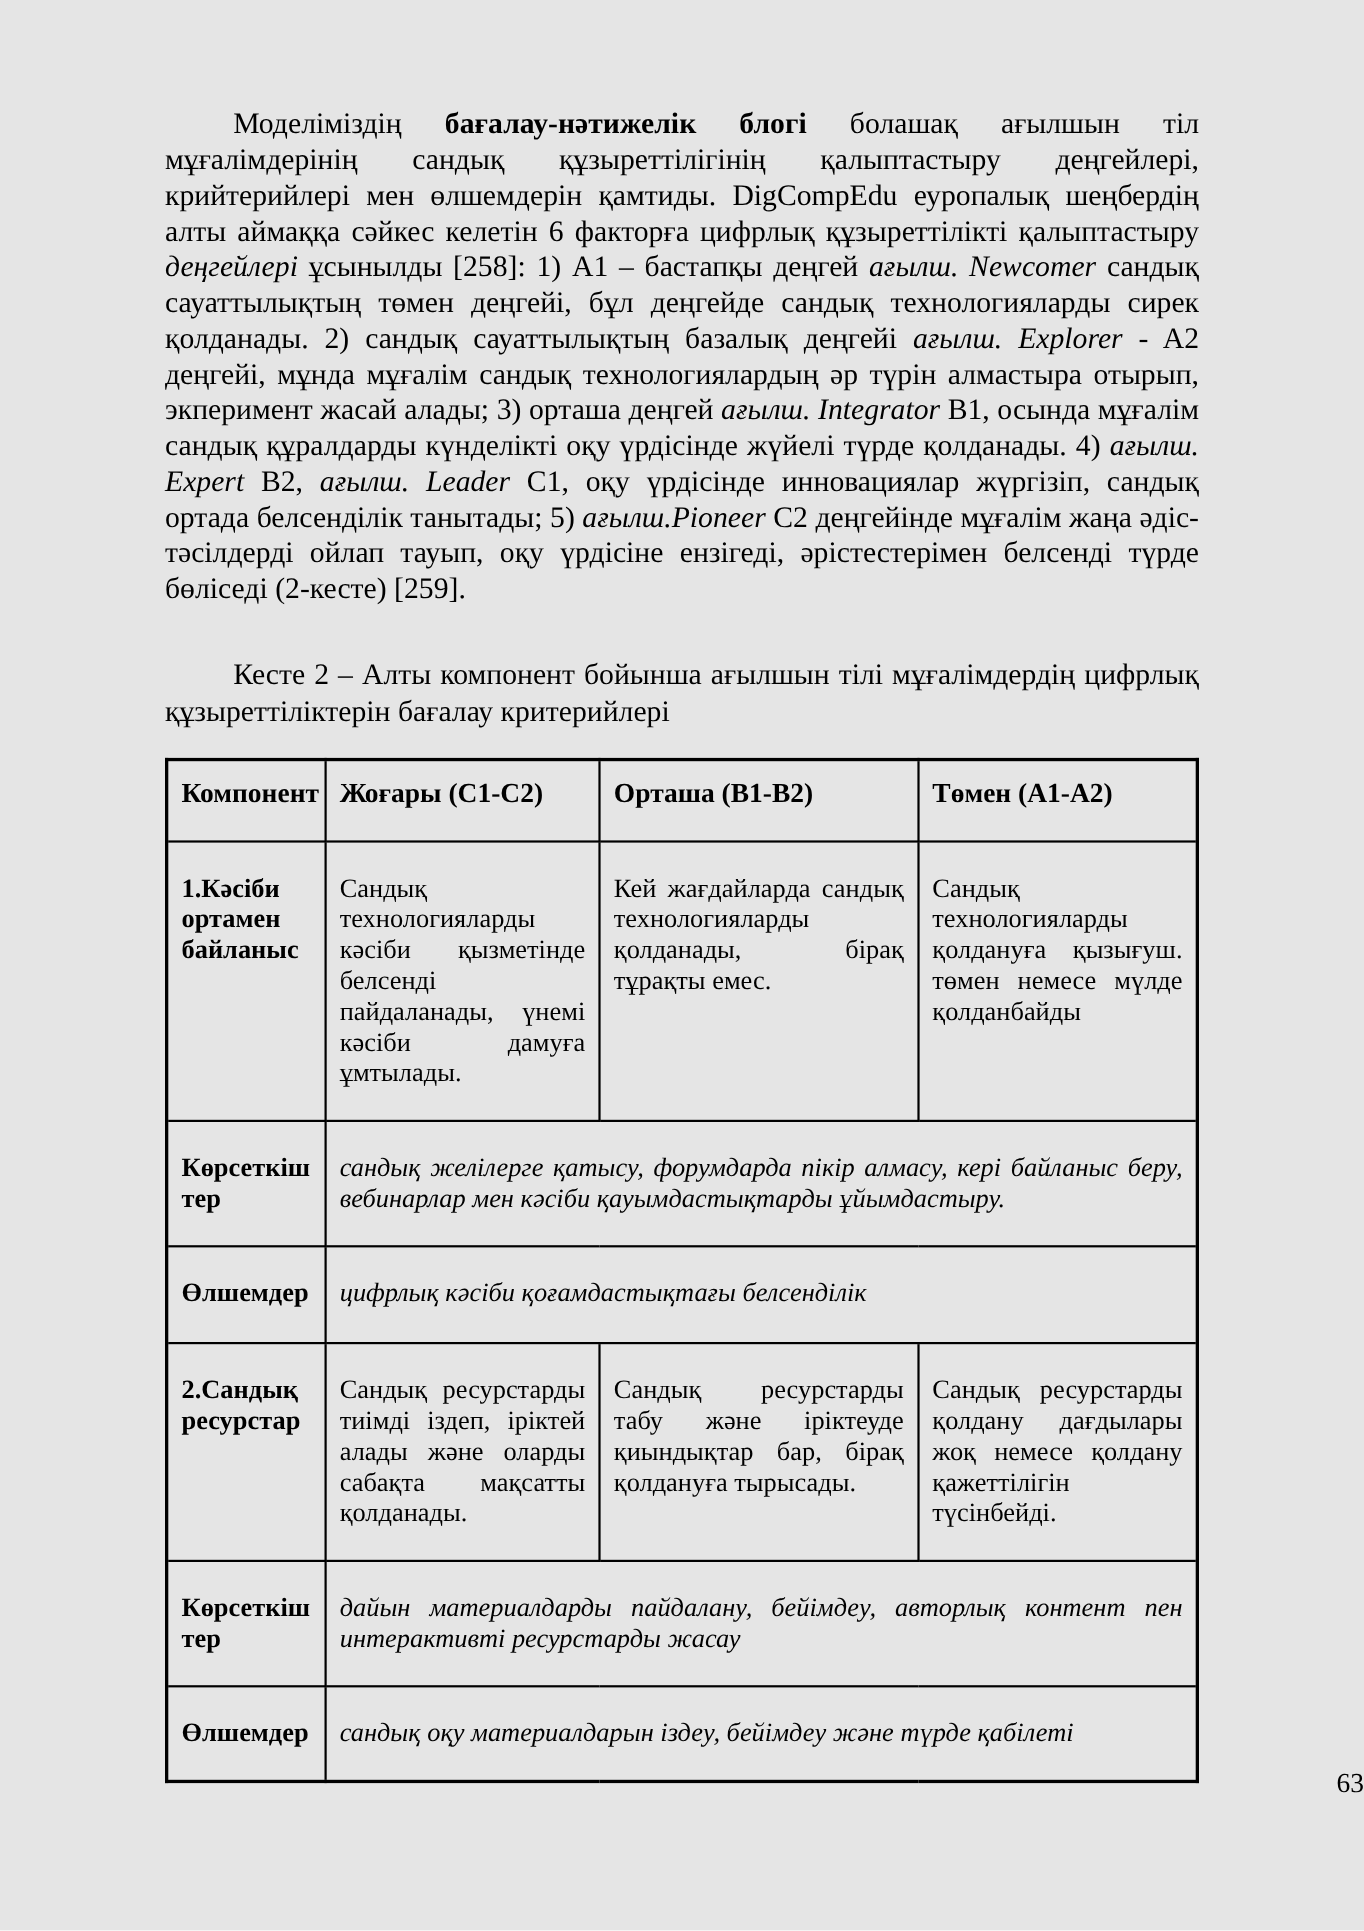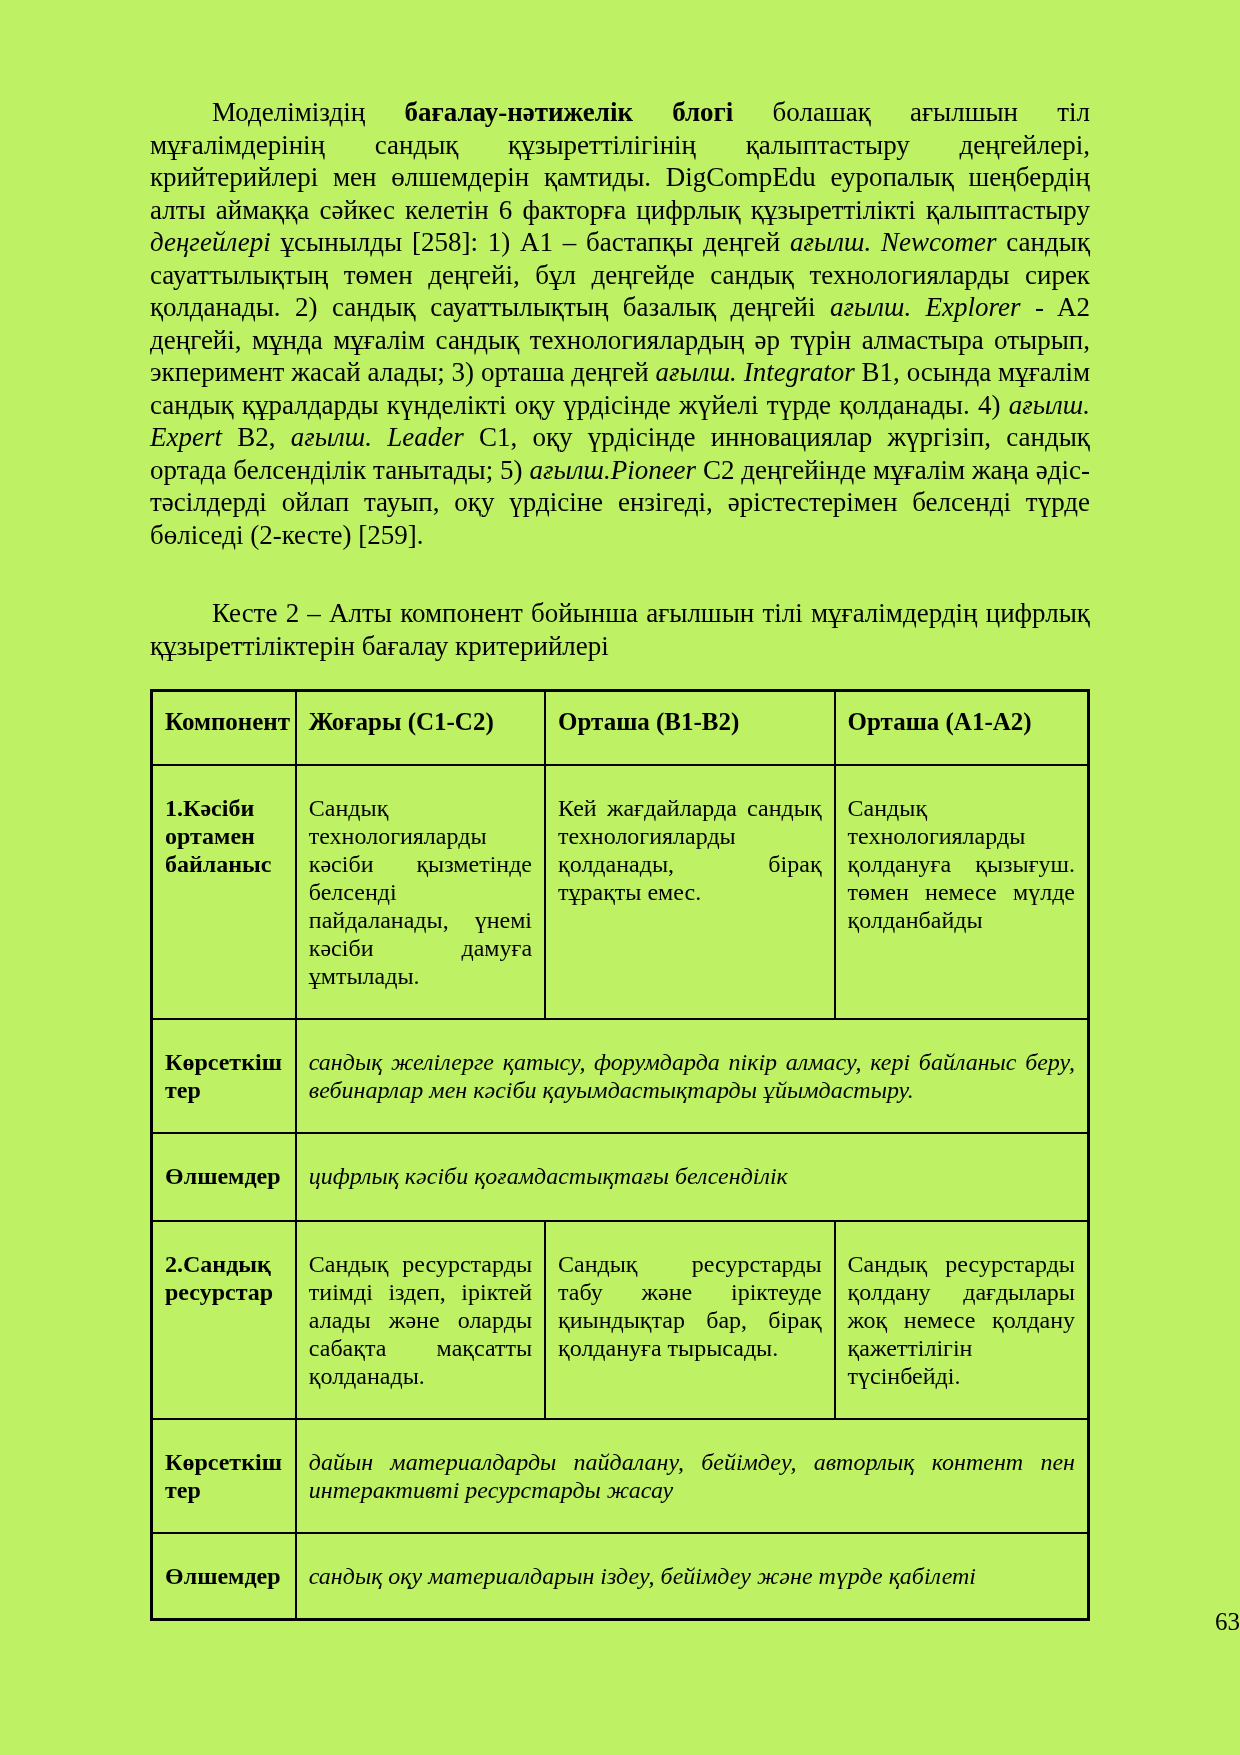--- a/index.html
+++ b/index.html
@@ -8,21 +8,21 @@
     height: 1755px;
     position: relative;
     font-family: "Liberation Serif", "DejaVu Serif", serif;
     color: #000000;
   }
   .page {
     position: absolute;
     inset: 0;
     box-sizing: border-box;
     padding: 96px 150px 0 150px;
-    background: #bef264;
+    background: #e5e5e5;
   }
   .body-paragraph {
     font-size: 27px;
     line-height: 32.5px;
     text-align: justify;
     text-indent: 62px;
     margin: 0 0 46px 0;
   }
   .body-paragraph span.bold { font-weight: 700; }
   .body-paragraph span.italic { font-style: italic; }
@@ -99,21 +99,21 @@
       <col class="col-component">
       <col class="col-high">
       <col class="col-medium">
       <col class="col-low">
     </colgroup>
     <tbody>
       <tr>
         <th>Компонент</th>
         <th>Жоғары (C1-C2)</th>
         <th>Орташа (B1-B2)</th>
-        <th>Орташа (A1-A2)</th>
+        <th>Төмен (A1-A2)</th>
       </tr>
 
       <tr class="row-tall-1">
         <td class="label-cell">1.Кәсіби ортамен байланыс</td>
         <td class="content-cell">Сандық технологияларды кәсіби қызметінде белсенді пайдаланады, үнемі кәсіби дамуға ұмтылады.</td>
         <td class="content-cell">Кей жағдайларда сандық технологияларды қолданады, бірақ тұрақты емес.</td>
         <td class="content-cell">Сандық технологияларды қолдануға қызығуш. төмен немесе мүлде қолданбайды</td>
       </tr>
 
       <tr class="row-ind-1">

